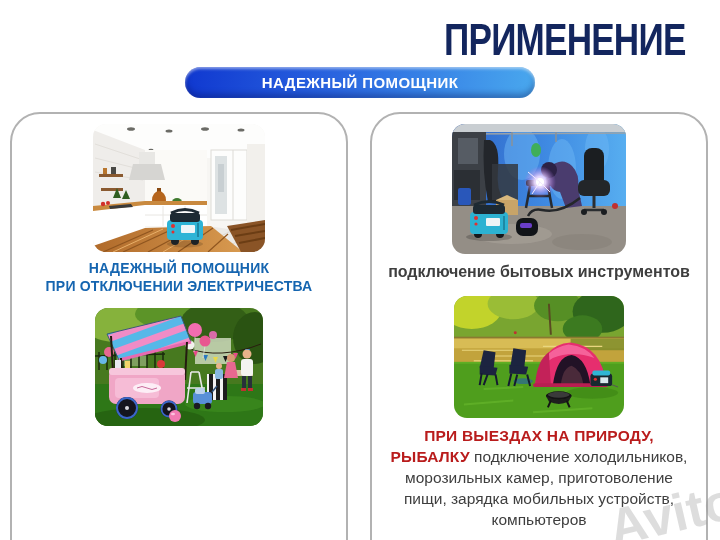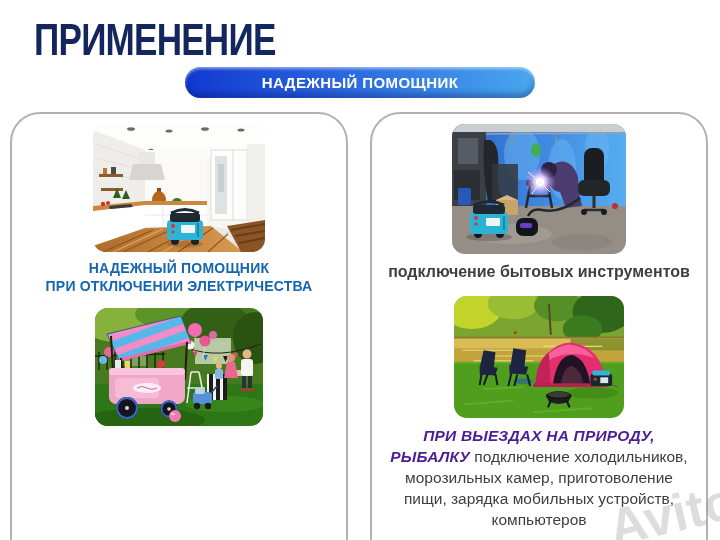--- a/index.html
+++ b/index.html
@@ -2,21 +2,21 @@
 <html><head>
 <meta charset="utf-8">
 <style>
   html,body{margin:0;padding:0;}
   body{
     width:720px;height:540px;overflow:hidden;position:relative;
     background:#ffffff;
     font-family:"Liberation Sans","DejaVu Sans",sans-serif;
   }
   .page-title{
-    position:absolute;top:14px;left:0;right:0;text-align:left;
+    position:absolute;top:14px;left:0;right:0;text-align:right;
     font-size:45px;font-weight:800;color:#13265e;margin:0;
     letter-spacing:-1px;
   }
   .page-title span{display:inline-block;transform:scaleX(.78);}
   .banner{
     position:absolute;top:67px;left:185px;width:350px;height:31px;
     border-radius:16px;
     background:linear-gradient(95deg,#1038d0 0%,#2b67e0 45%,#49a8ee 100%);
     box-shadow:inset 0 2px 3px rgba(255,255,255,.5),inset 0 -4px 6px rgba(5,15,80,.35);
     display:flex;align-items:center;justify-content:center;
@@ -39,21 +39,21 @@
   .sec-body{
     color:#3e3e3e;font-size:16px;line-height:1.38;text-align:center;
     margin:2px auto 0;
     font-weight:bold;
   }
   .sec-body.narrow{max-width:288px;}
   .combined{
     color:#3e3e3e;font-size:15.5px;line-height:1.36;text-align:center;
     margin:7px auto 0;max-width:298px;
   }
-  .inline-heading{color:#4c1d95;font-weight:800;letter-spacing:.2px;font-style:italic;}
+  .inline-heading{color:#b91c1c;font-weight:800;letter-spacing:.2px;}
   .watermark{
     position:absolute;right:-16px;bottom:-4px;
     font-size:52px;font-weight:700;color:rgba(150,150,150,.32);
     transform:rotate(-13deg);pointer-events:none;
   }
 </style>
 </head>
 <body>
 
 <h1 class="page-title"><span>ПРИМЕНЕНИЕ</span></h1>

